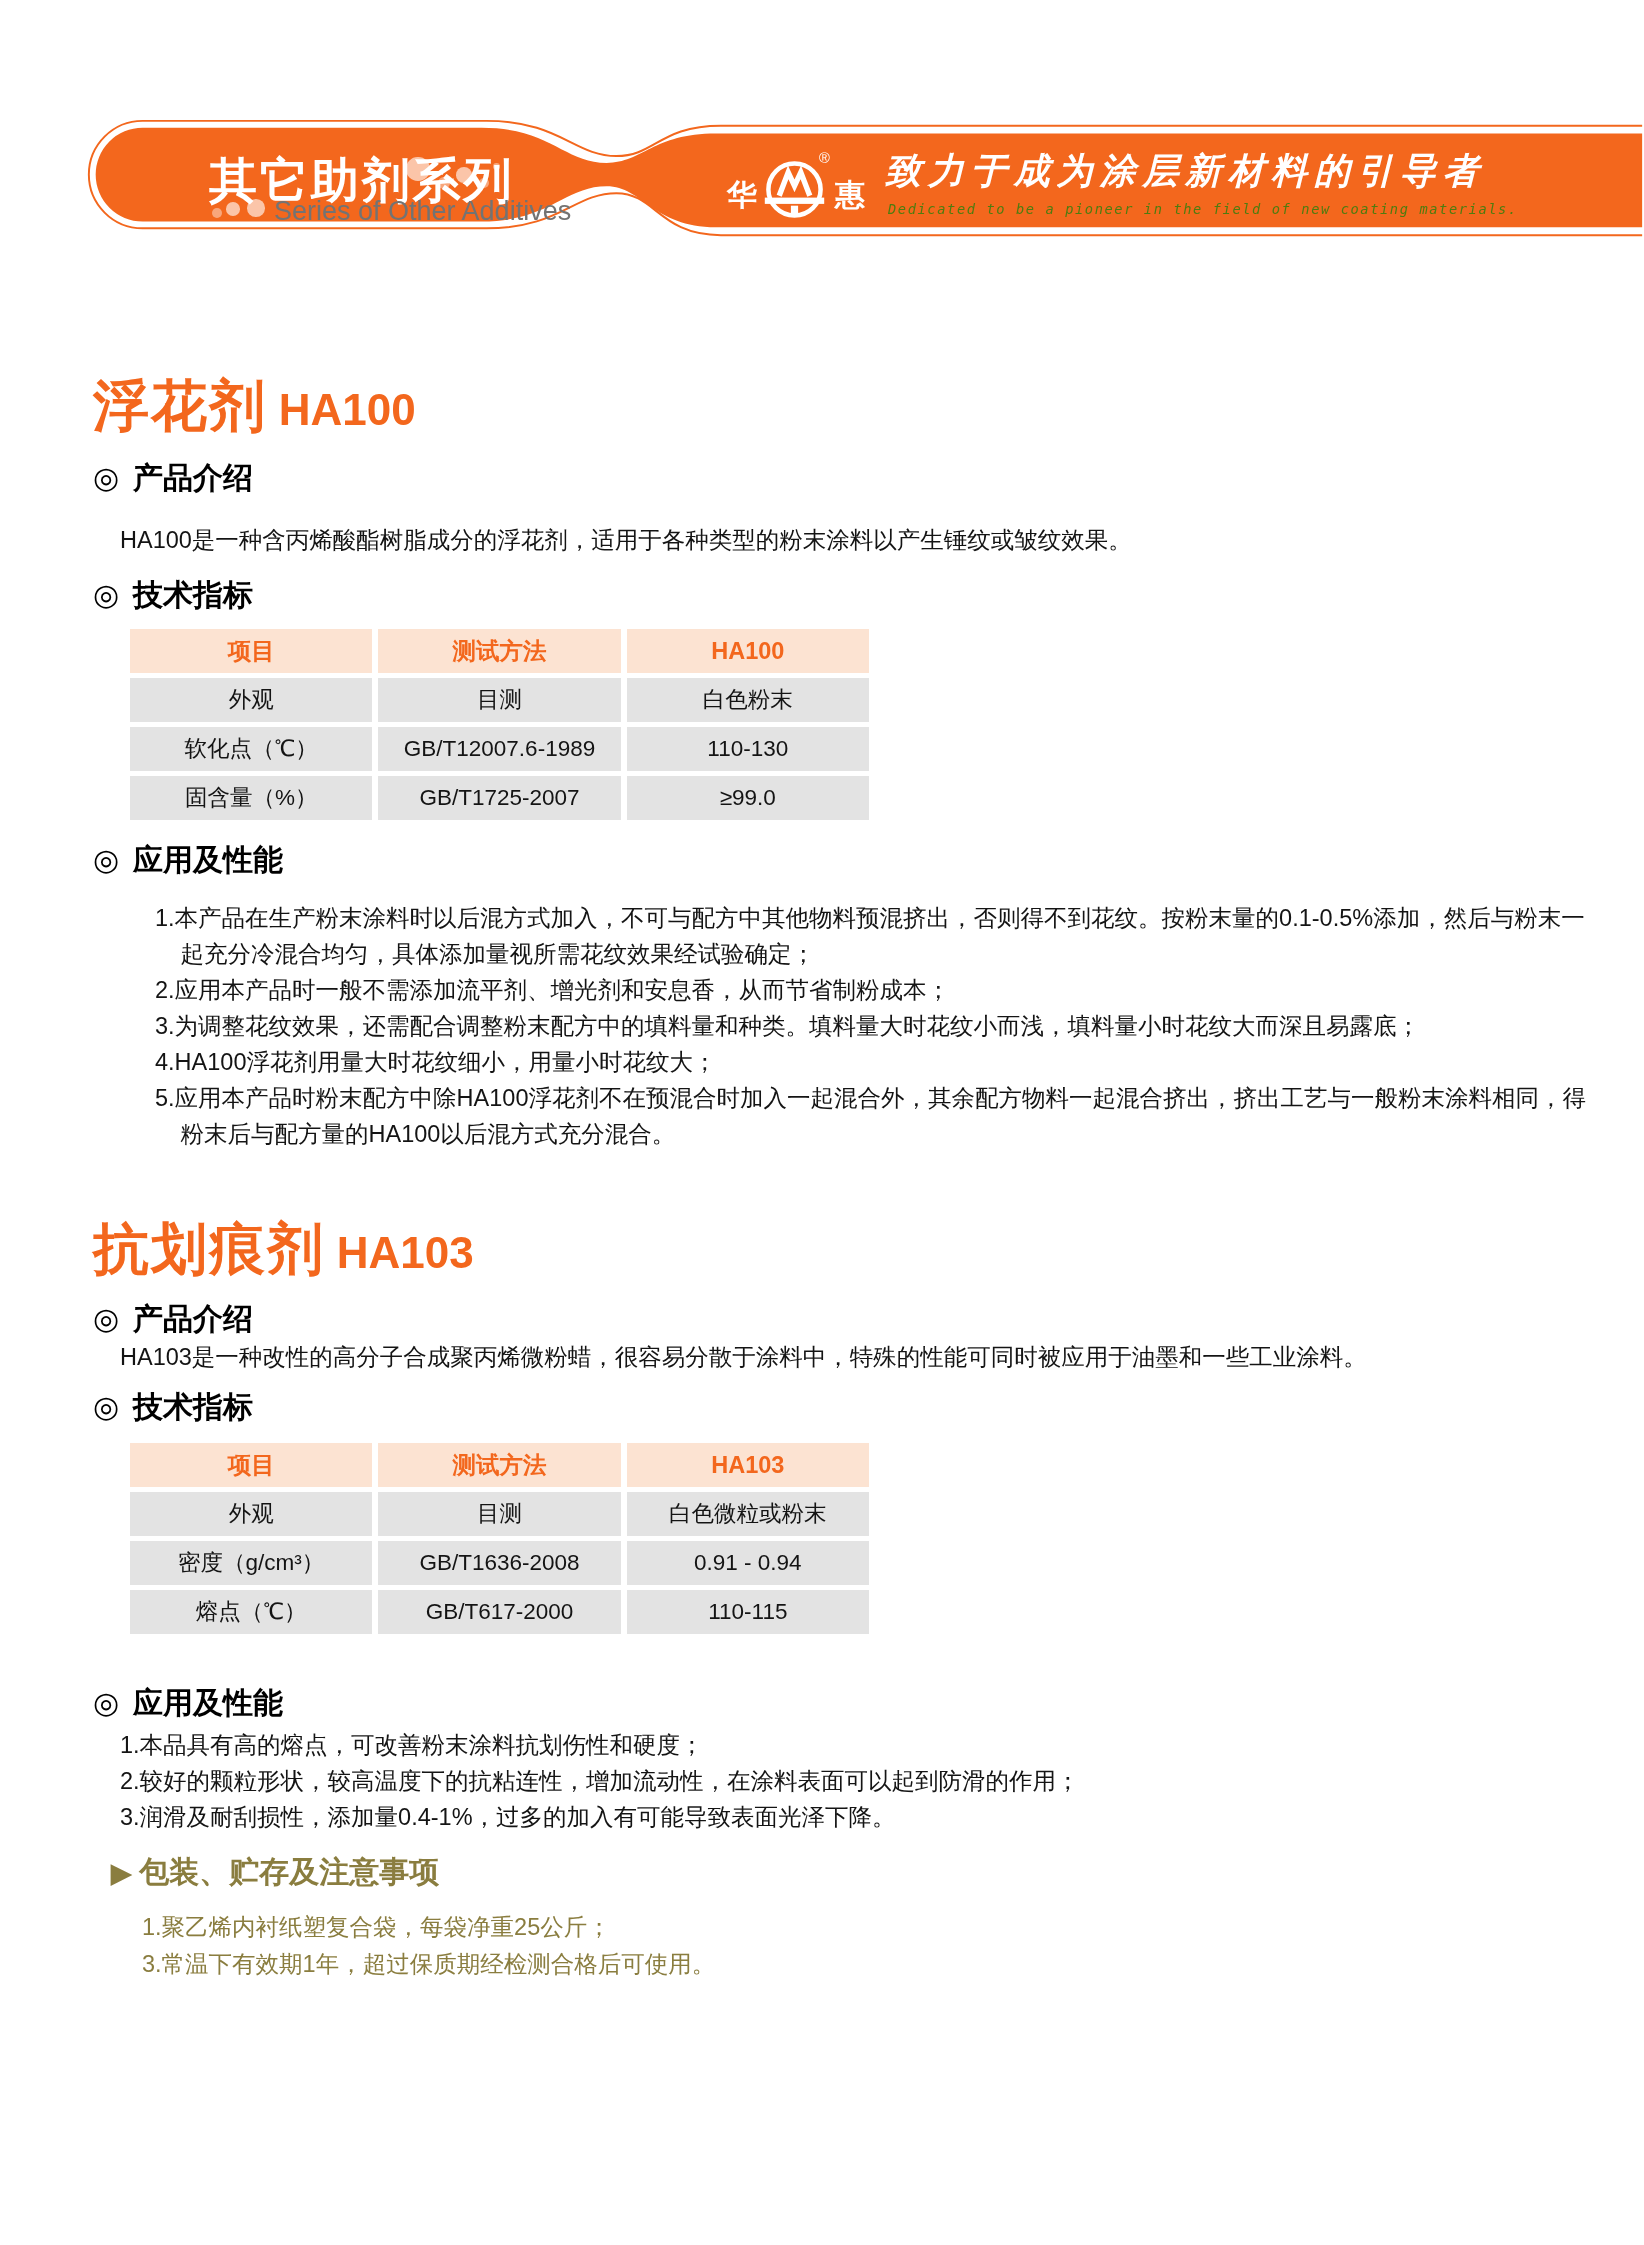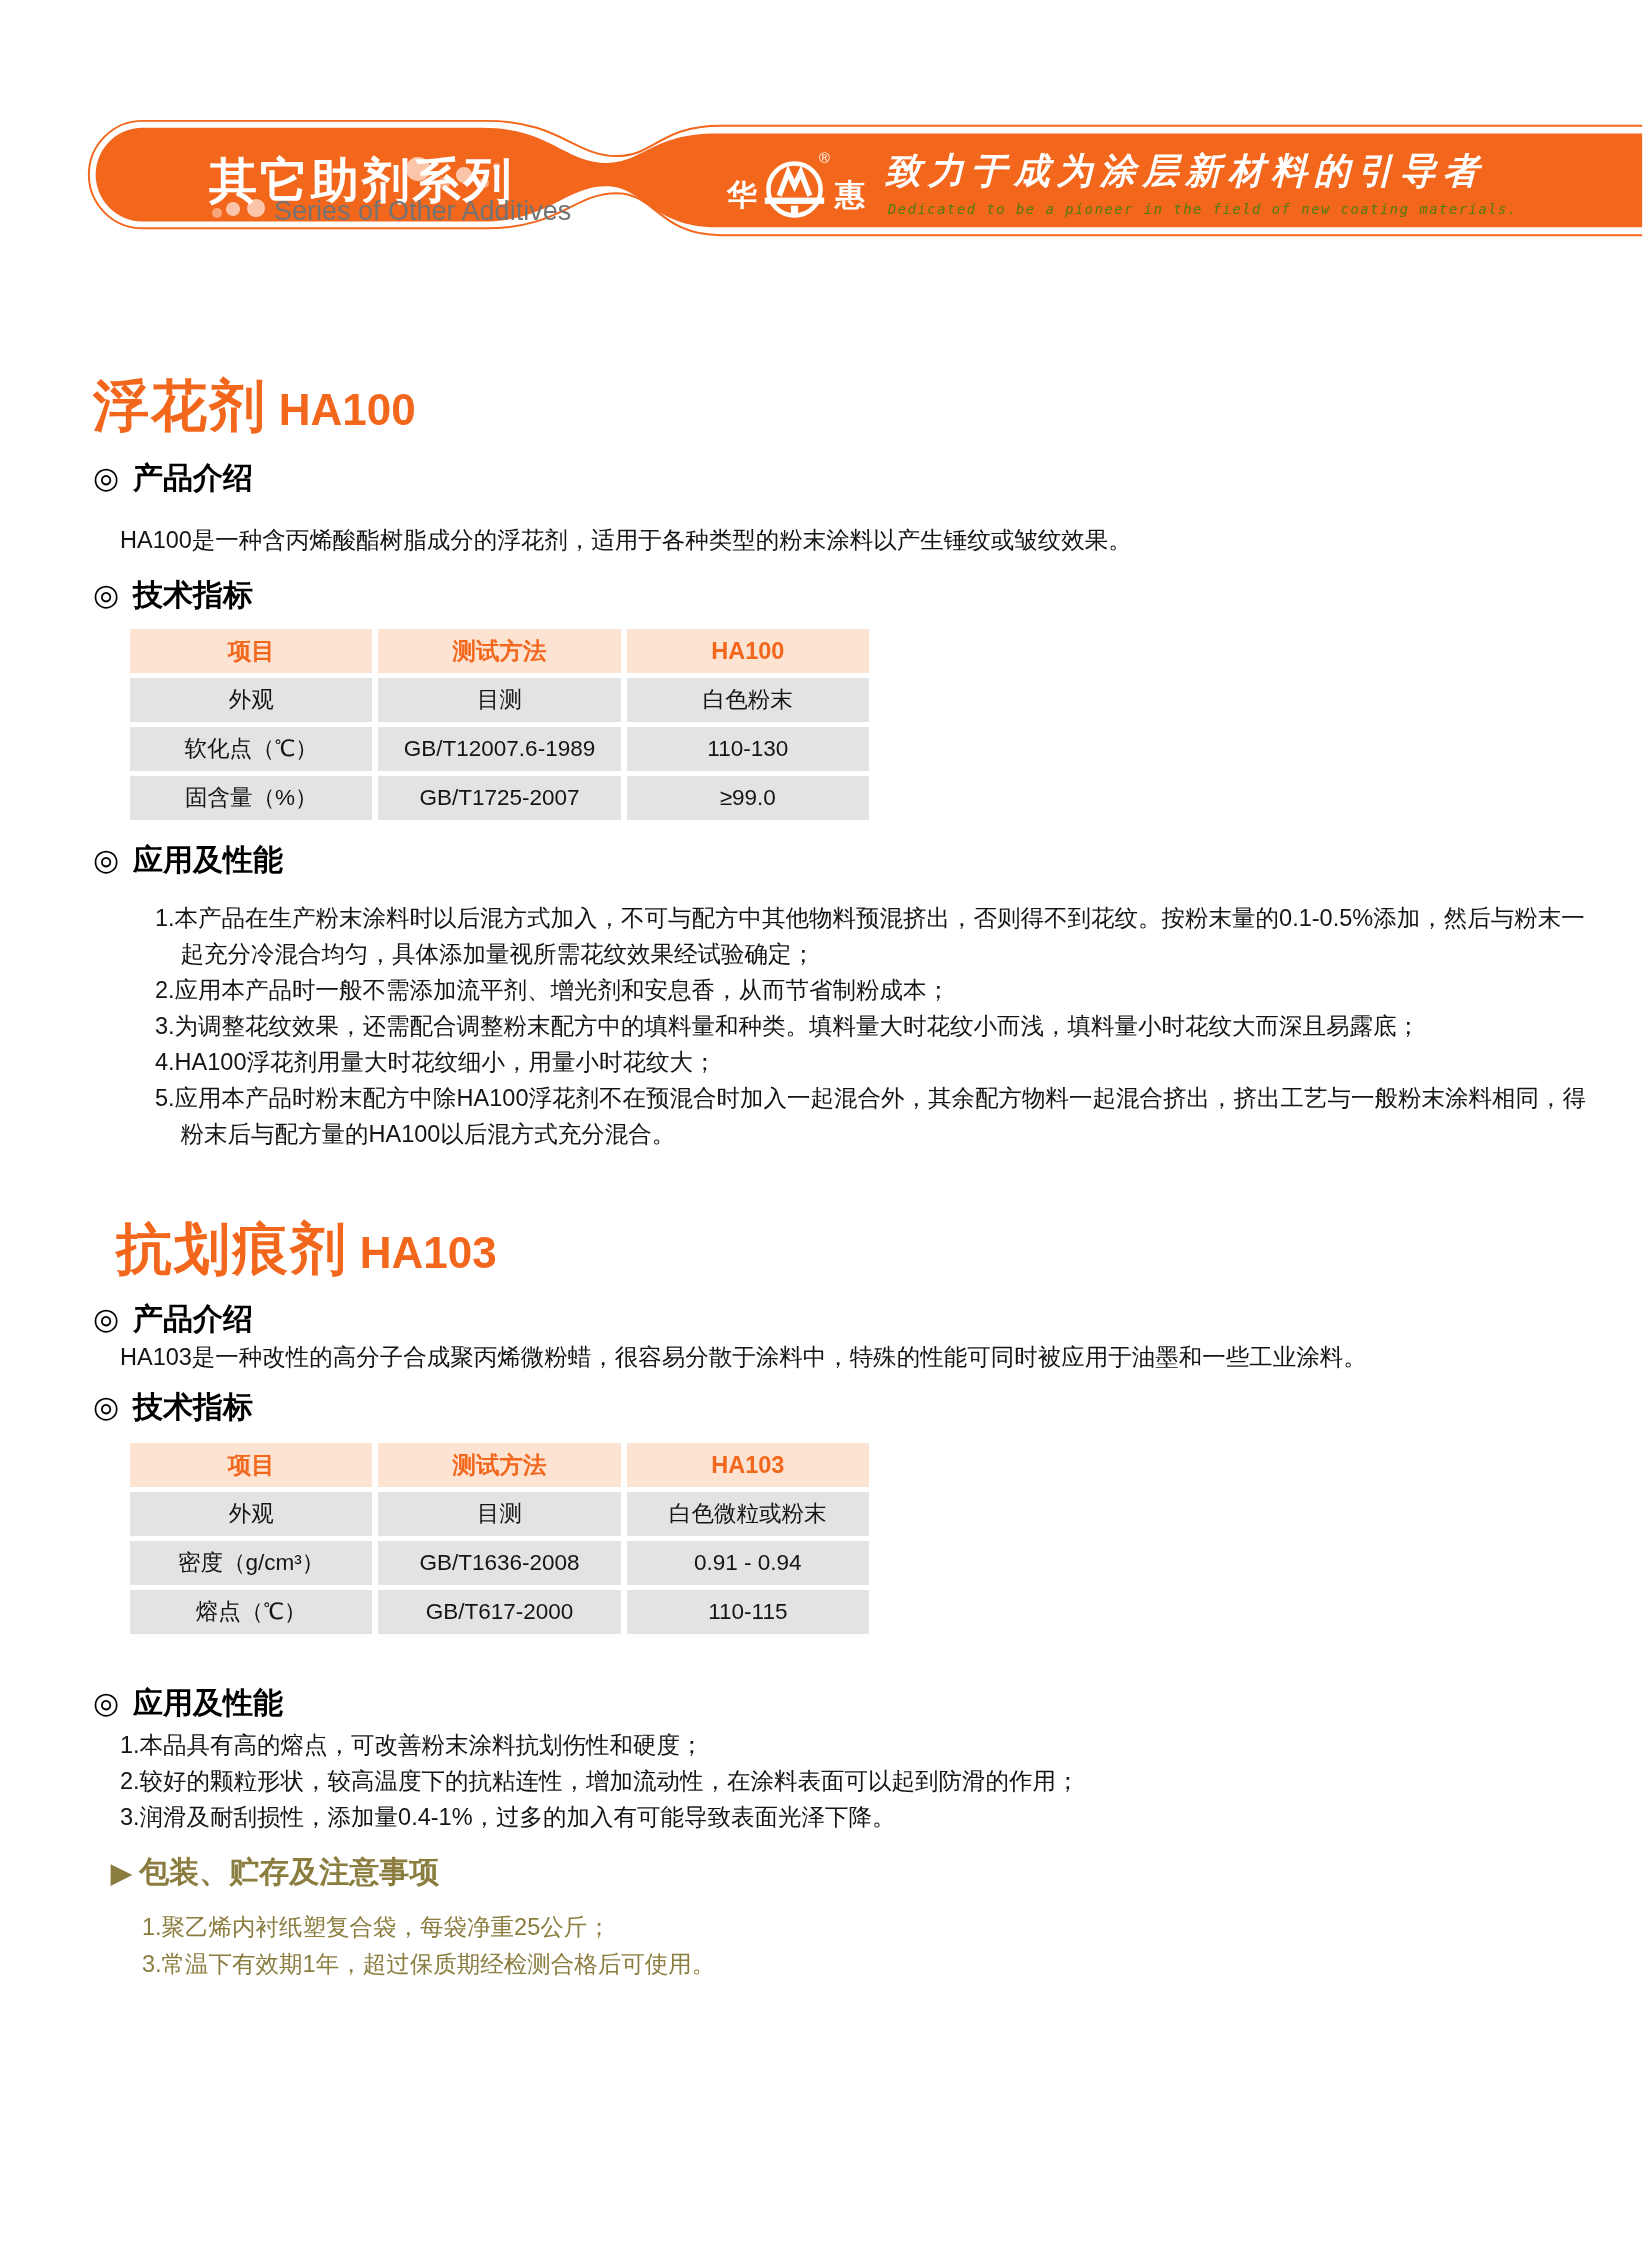--- a/index.html
+++ b/index.html
@@ -126,21 +126,21 @@
   <span class="ring">◎</span><span>应用及性能</span>
 </div>
 <div class="app-list" style="top:900px;margin-left:35px;">
   <div class="app-item">1.本产品在生产粉末涂料时以后混方式加入，不可与配方中其他物料预混挤出，否则得不到花纹。按粉末量的0.1-0.5%添加，然后与粉末一起充分冷混合均匀，具体添加量视所需花纹效果经试验确定；</div>
   <div class="app-item">2.应用本产品时一般不需添加流平剂、增光剂和安息香，从而节省制粉成本；</div>
   <div class="app-item">3.为调整花纹效果，还需配合调整粉末配方中的填料量和种类。填料量大时花纹小而浅，填料量小时花纹大而深且易露底；</div>
   <div class="app-item">4.HA100浮花剂用量大时花纹细小，用量小时花纹大；</div>
   <div class="app-item">5.应用本产品时粉末配方中除HA100浮花剂不在预混合时加入一起混合外，其余配方物料一起混合挤出，挤出工艺与一般粉末涂料相同，得粉末后与配方量的HA100以后混方式充分混合。</div>
 </div>
 
-<div class="product-title" style="top:1221px;margin-left:23px;">
+<div class="product-title" style="top:1221px;">
   <span class="cn">抗划痕剂</span><span class="code">HA103</span>
 </div>
 
 <div class="sec-heading" style="top:1304px;">
   <span class="ring">◎</span><span>产品介绍</span>
 </div>
 <div class="body-text" style="top:1339px;">HA103是一种改性的高分子合成聚丙烯微粉蜡，很容易分散于涂料中，特殊的性能可同时被应用于油墨和一些工业涂料。</div>
 
 <div class="sec-heading" style="top:1392px;">
   <span class="ring">◎</span><span>技术指标</span>

